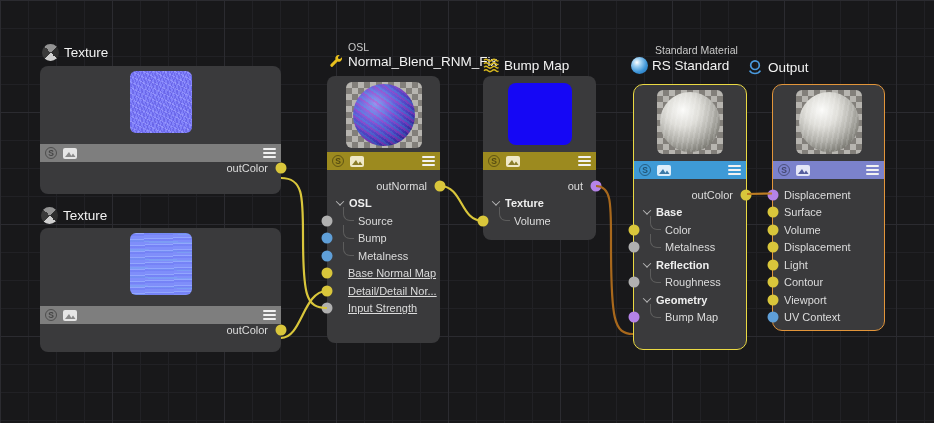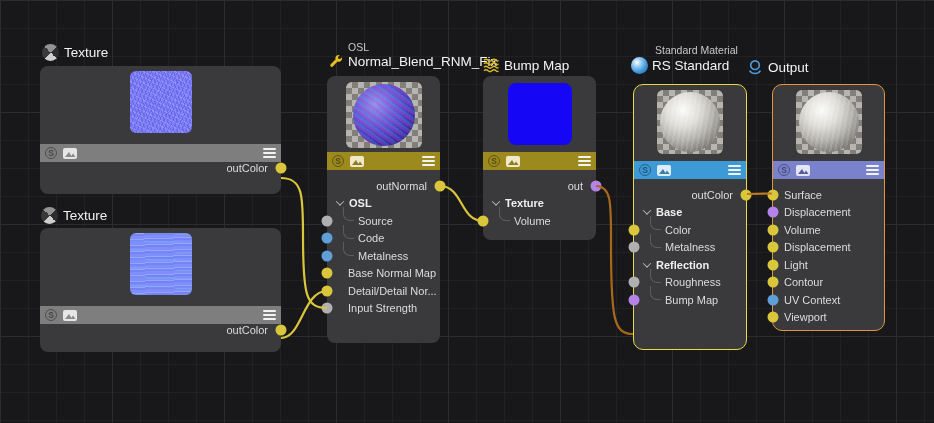--- a/index.html
+++ b/index.html
@@ -65,21 +65,21 @@
   .grow{height:auto;flex:1;}
   .sec{color:#efefef;}
   .sec .seclabel{font-weight:bold;white-space:nowrap;}
   .chev{margin-left:10px;margin-right:6px;width:5px;height:5px;flex:0 0 auto;
         border-right:1.5px solid #b5b5b5;border-bottom:1.5px solid #b5b5b5;
         transform:rotate(45deg) translate(-1px,-1px);}
   .child .plabel{margin-left:31px;}
   .branch{position:absolute;left:16px;top:-5px;width:10px;height:13px;
         border-left:1.3px solid #5c5c5c;border-bottom:1.3px solid #5c5c5c;
         border-bottom-left-radius:7px;}
-  .tparam .plabel{margin-left:21px;}
+  .tparam .plabel{margin-left:21px;text-decoration:underline;}
   .oparam .plabel{margin-left:11px;}
   .port{position:absolute;width:11px;height:11px;border-radius:50%;top:50%;z-index:5;}
   .port.left{left:0;transform:translate(-50%,-50%);}
   .port.right{right:0;transform:translate(50%,-50%);}
   .port.yellow{background:#d9c63b;} .port.gray{background:#b0b0b0;}
   .port.blue{background:#5f9fd8;} .port.purple{background:#b583e8;}
   .ntitle{position:absolute;z-index:4;display:flex;align-items:center;gap:5px;
         color:#f2f2f2;font-size:13.5px;white-space:nowrap;}
   .ntitle.col{flex-direction:column;align-items:flex-start;gap:1px;}
   .trow{display:flex;align-items:center;gap:4px;}
@@ -234,21 +234,21 @@
         <span class="chev"></span>
         <span class="seclabel">OSL</span>
       </div>
       <div class="prow child">
         <span class="branch"></span>
         <span class="plabel">Source</span>
         <span class="port left gray"></span>
       </div>
       <div class="prow child">
         <span class="branch"></span>
-        <span class="plabel">Code</span>
+        <span class="plabel">Bump</span>
         <span class="port left blue"></span>
       </div>
       <div class="prow child">
         <span class="branch"></span>
         <span class="plabel">Metalness</span>
         <span class="port left blue"></span>
       </div>
       <div class="prow tparam">
         <span class="plabel">Base Normal Map</span>
         <span class="port left yellow"></span>
@@ -342,20 +342,24 @@
       </div>
       <div class="prow sec">
         <span class="chev"></span>
         <span class="seclabel">Reflection</span>
       </div>
       <div class="prow child">
         <span class="branch"></span>
         <span class="plabel">Roughness</span>
         <span class="port left gray"></span>
       </div>
+      <div class="prow sec">
+        <span class="chev"></span>
+        <span class="seclabel">Geometry</span>
+      </div>
       <div class="prow child">
         <span class="branch"></span>
         <span class="plabel">Bump Map</span>
         <span class="port left purple"></span>
       </div>
     </div>
   </div>
 
   <div class="gnode sel-o" style="left:772px;top:84px;width:113px;height:247px">
     <div class="pv pv76">
@@ -373,47 +377,47 @@
           </svg>
         </span>
       <span class="menuico">
           <i></i>
           <i></i>
           <i></i>
         </span>
     </div>
     <div class="rows">
       <div class="prow oparam">
-        <span class="plabel">Surface</span>
-        <span class="port left yellow"></span>
-      </div>
-      <div class="prow oparam">
         <span class="plabel">Displacement</span>
         <span class="port left purple"></span>
       </div>
       <div class="prow oparam">
+        <span class="plabel">Surface</span>
+        <span class="port left yellow"></span>
+      </div>
+      <div class="prow oparam">
         <span class="plabel">Volume</span>
         <span class="port left yellow"></span>
       </div>
       <div class="prow oparam">
         <span class="plabel">Displacement</span>
         <span class="port left yellow"></span>
       </div>
       <div class="prow oparam">
         <span class="plabel">Light</span>
         <span class="port left yellow"></span>
       </div>
       <div class="prow oparam">
         <span class="plabel">Contour</span>
+        <span class="port left yellow"></span>
+      </div>
+      <div class="prow oparam">
+        <span class="plabel">Viewport</span>
         <span class="port left yellow"></span>
       </div>
       <div class="prow oparam">
         <span class="plabel">UV Context</span>
         <span class="port left blue"></span>
       </div>
-      <div class="prow oparam">
-        <span class="plabel">Viewport</span>
-        <span class="port left yellow"></span>
-      </div>
     </div>
   </div>
 
 </div>
 
 </body></html>

